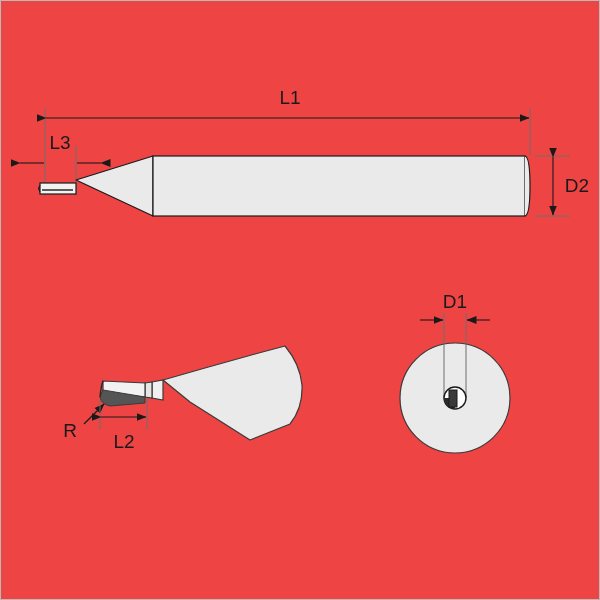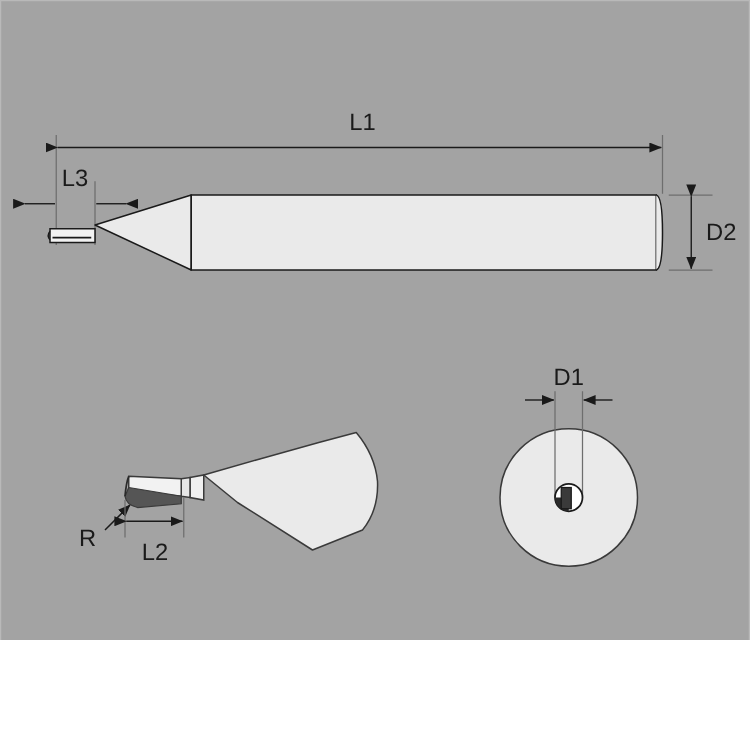--- a/index.html
+++ b/index.html
@@ -7,22 +7,22 @@
     margin: 0;
     padding: 0;
     background: #ffffff;
   }
   body {
     font-family: "Liberation Sans", sans-serif;
   }
   #drawing-root {
     position: relative;
     width: 600px;
-    height: 512px;
-    background: #a3a3a3;
+    height: 600px;
+    background: #ef4444;
     overflow: hidden;
   }
   #tech-svg {
     display: block;
     width: 600px;
     height: 600px;
   }
   .dim-label {
     font-family: "Liberation Sans", sans-serif;
     font-size: 19px;

